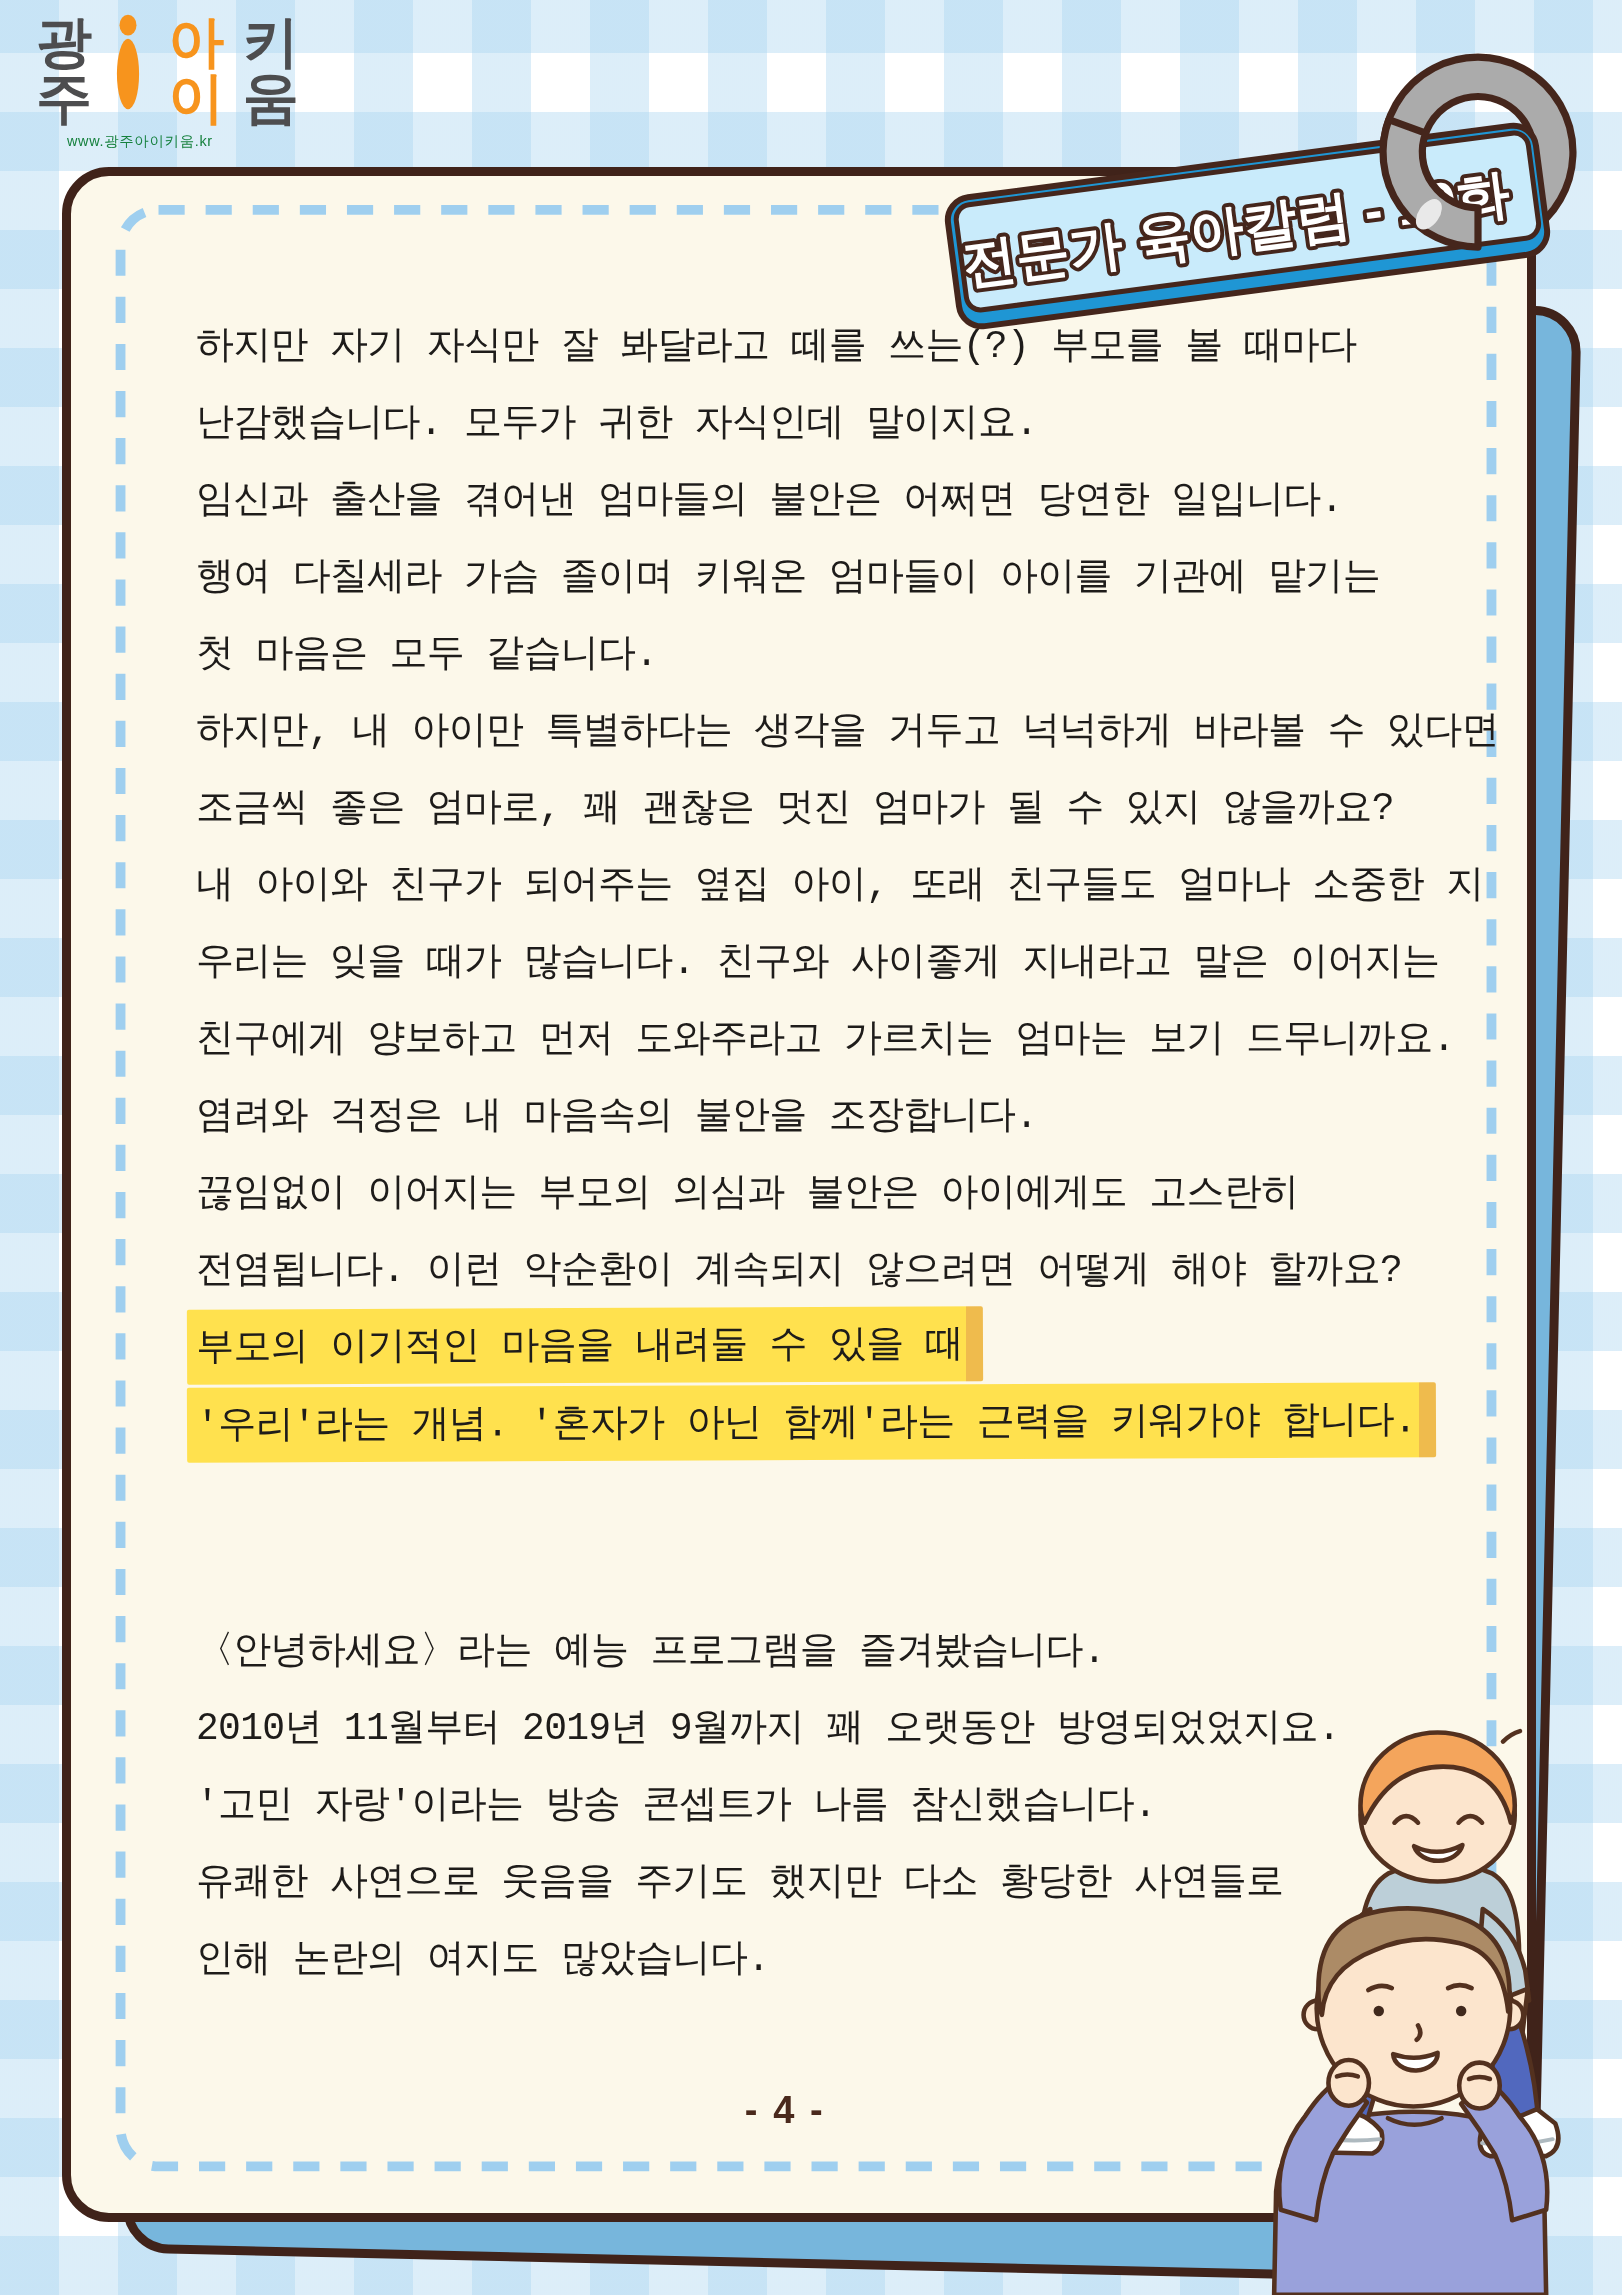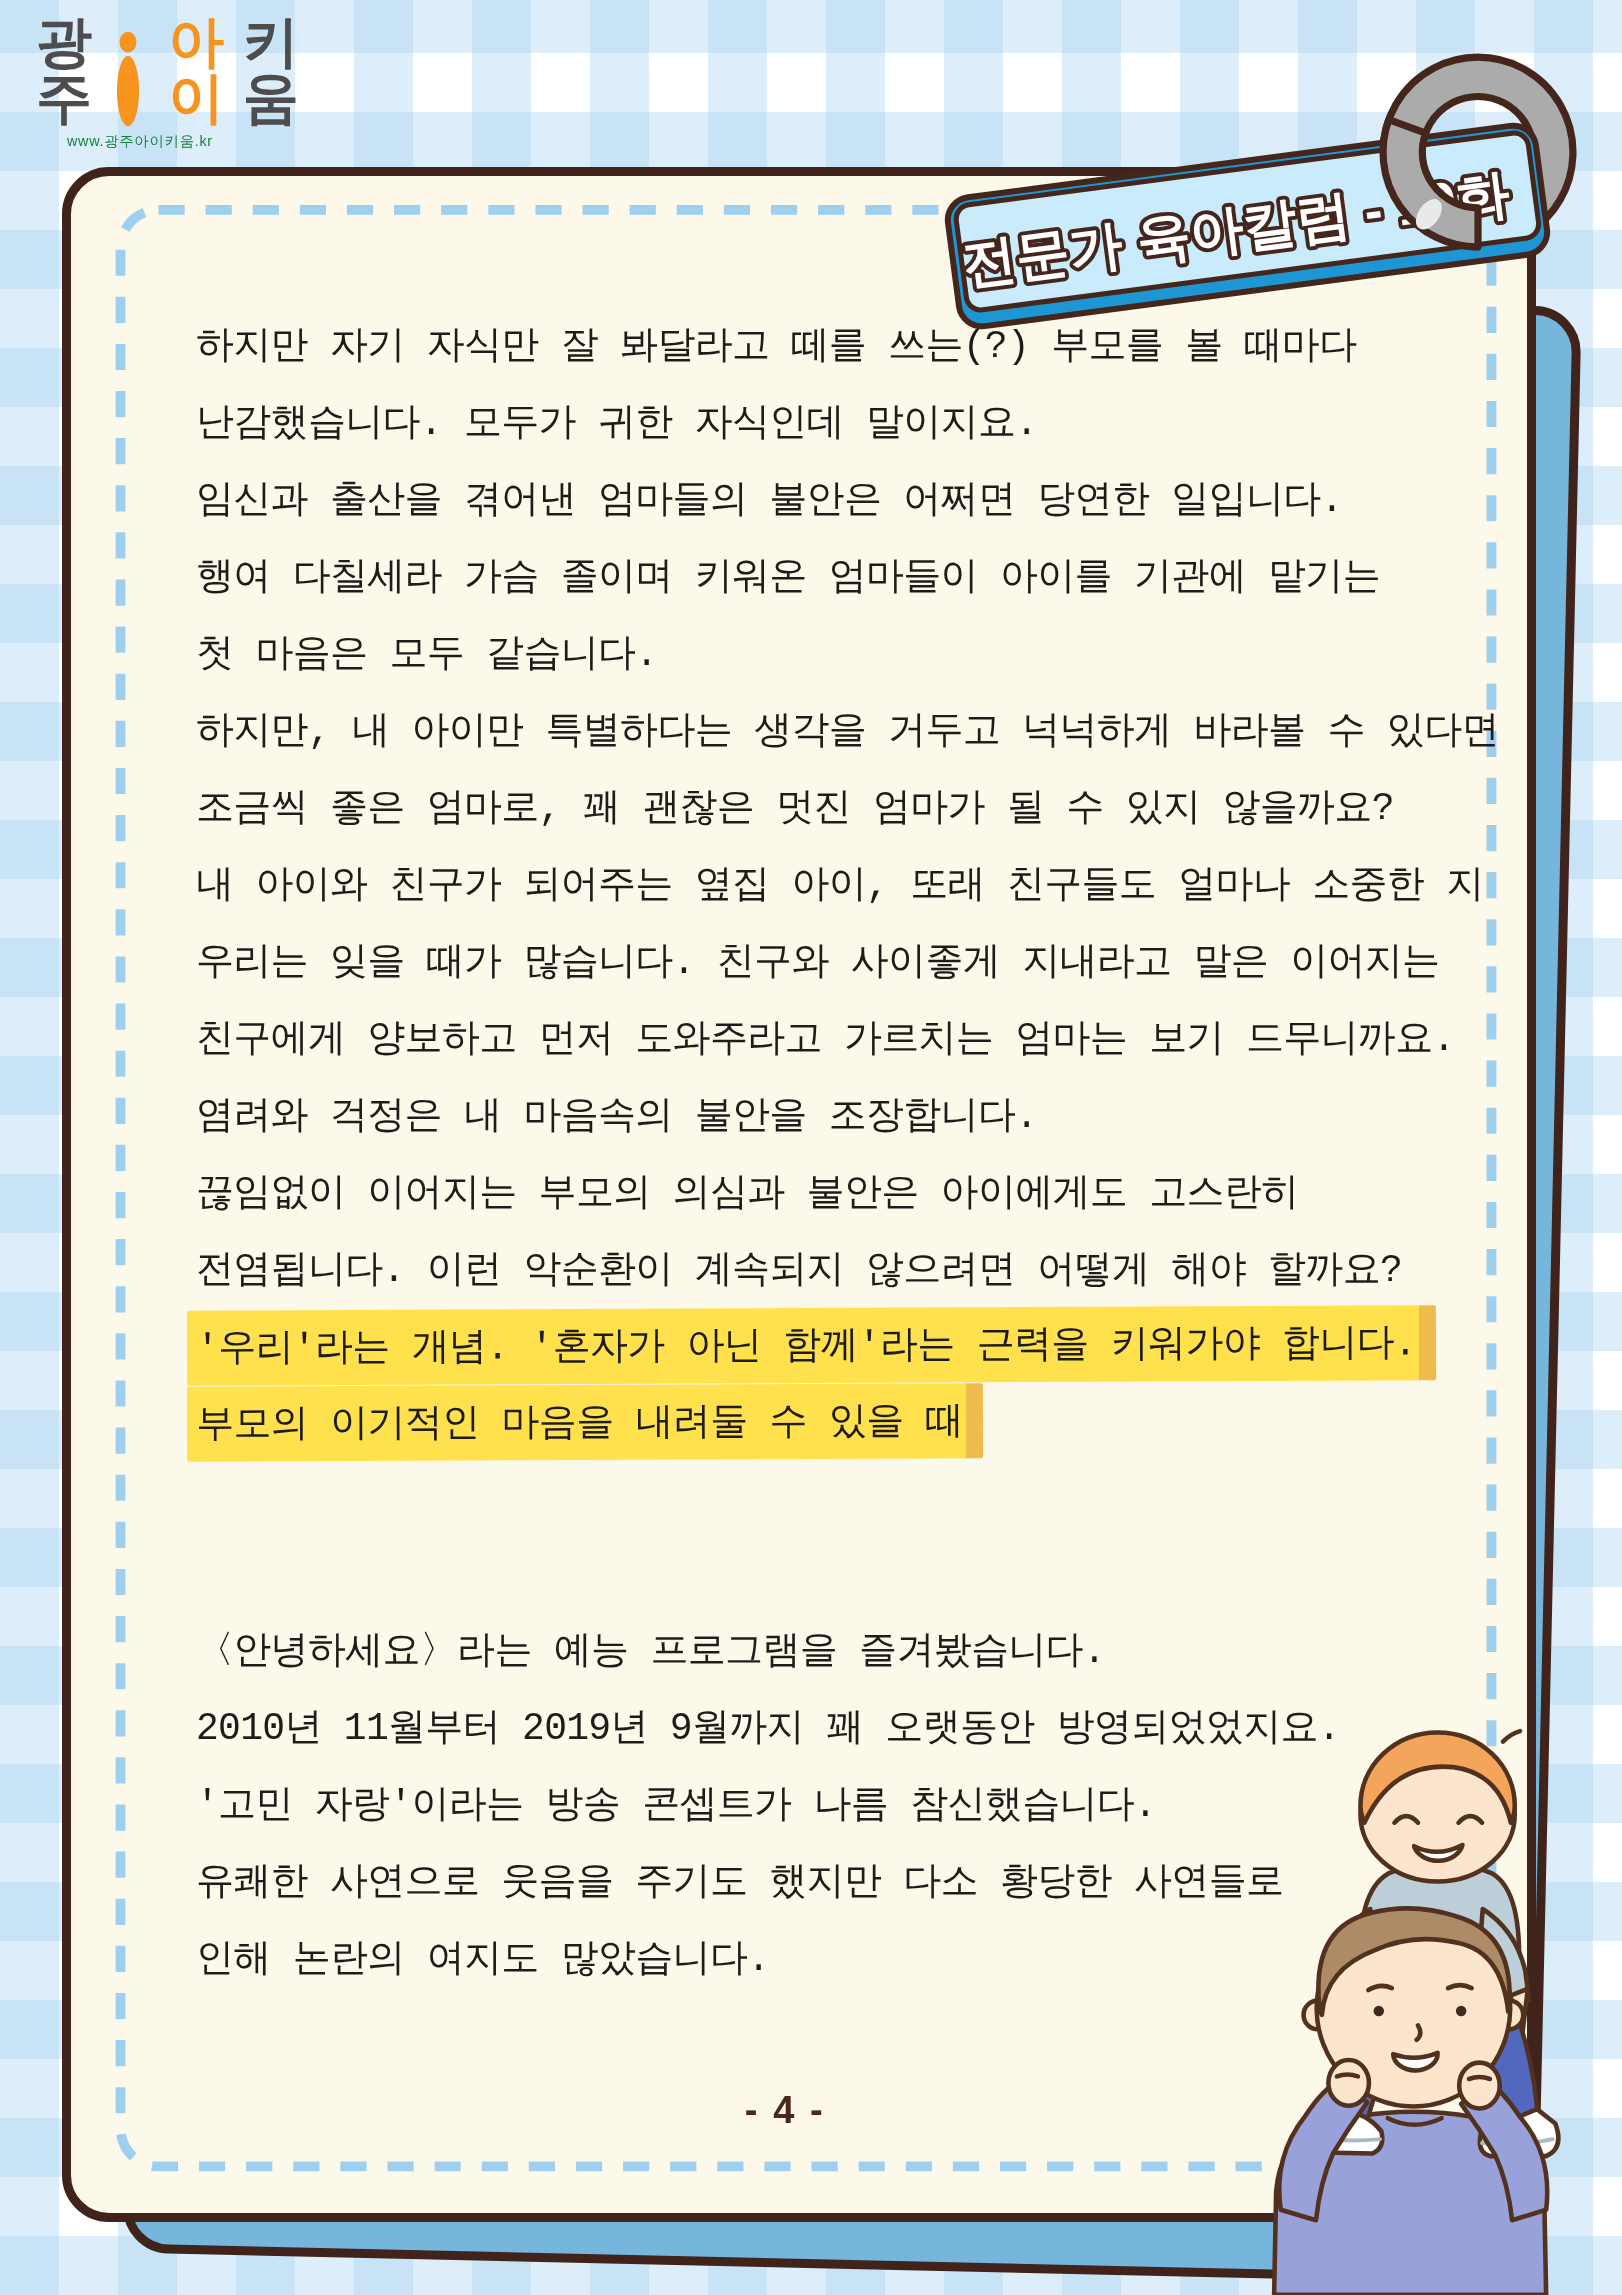--- a/index.html
+++ b/index.html
@@ -23,21 +23,21 @@
   }
   
   .card{
     position:absolute;left:62px;top:167px;width:1474px;height:2055px;
     background:#FCF8EA;border:9.2px solid #40231A;border-radius:47px;
     box-sizing:border-box;
   }
   .dashed-frame{position:absolute;left:43px;top:27px;right:43px;bottom:48px;pointer-events:none;}
   
   .logo{position:absolute;left:36px;top:14.4px;width:281px;}
-  .logo-row{display:flex;align-items:flex-end;}
+  .logo-row{display:flex;}
   .logo-word{font-weight:bold;font-size:56px;line-height:1;color:#4D4D4F;letter-spacing:-1.3px;}
   .logo-word.orange{color:#F7941D;margin-left:24px;}
   .logo-person{width:30px;height:98px;margin:0 1.3px -2.6px 2.6px;flex:0 0 auto;}
   .logo-url{font-size:14.4px;color:#15803d;margin:5.2px 0 0 31px;letter-spacing:0.7px;}
   
   .badge{
     position:absolute;left:948px;top:158px;width:599px;height:136px;
     transform:rotate(-7.5deg);z-index:6;
   }
   .badge-outer{
@@ -144,24 +144,24 @@
     <div class="line">
       <span class="line-text">염려와 걱정은 내 마음속의 불안을 조장합니다.</span>
     </div>
     <div class="line">
       <span class="line-text">끊임없이 이어지는 부모의 의심과 불안은 아이에게도 고스란히</span>
     </div>
     <div class="line">
       <span class="line-text">전염됩니다. 이런 악순환이 계속되지 않으려면 어떻게 해야 할까요?</span>
     </div>
     <div class="line hl">
+      <span class="line-text">부모의 이기적인 마음을 내려둘 수 있을 때</span>
+    </div>
+    <div class="line hl">
       <span class="line-text">'우리'라는 개념. '혼자가 아닌 함께'라는 근력을 키워가야 합니다.</span>
-    </div>
-    <div class="line hl">
-      <span class="line-text">부모의 이기적인 마음을 내려둘 수 있을 때</span>
     </div>
   </div>
 
 <div class="text-block2">
     <div class="line">
       <span class="line-text">〈안녕하세요〉라는 예능 프로그램을 즐겨봤습니다.</span>
     </div>
     <div class="line">
       <span class="line-text">2010년 11월부터 2019년 9월까지 꽤 오랫동안 방영되었었지요.</span>
     </div>

